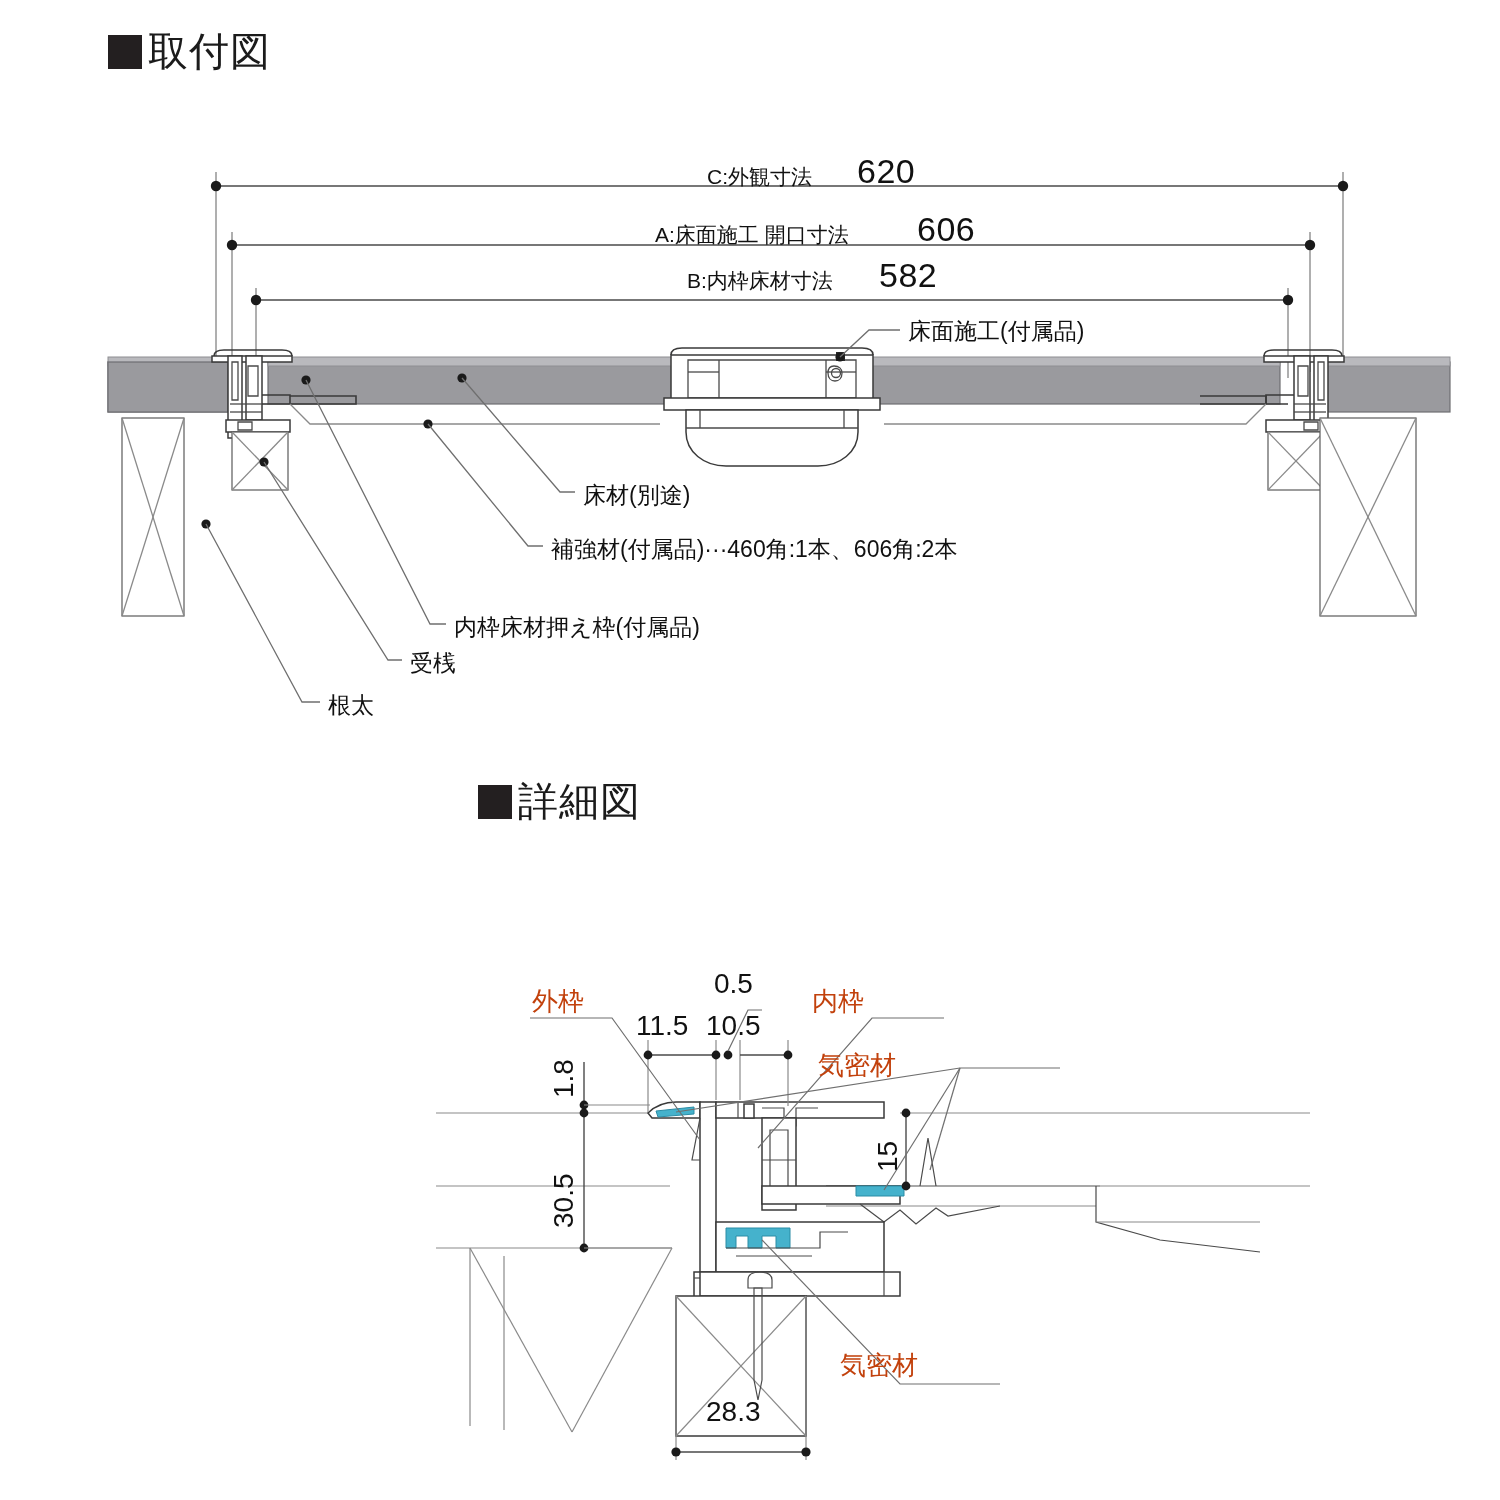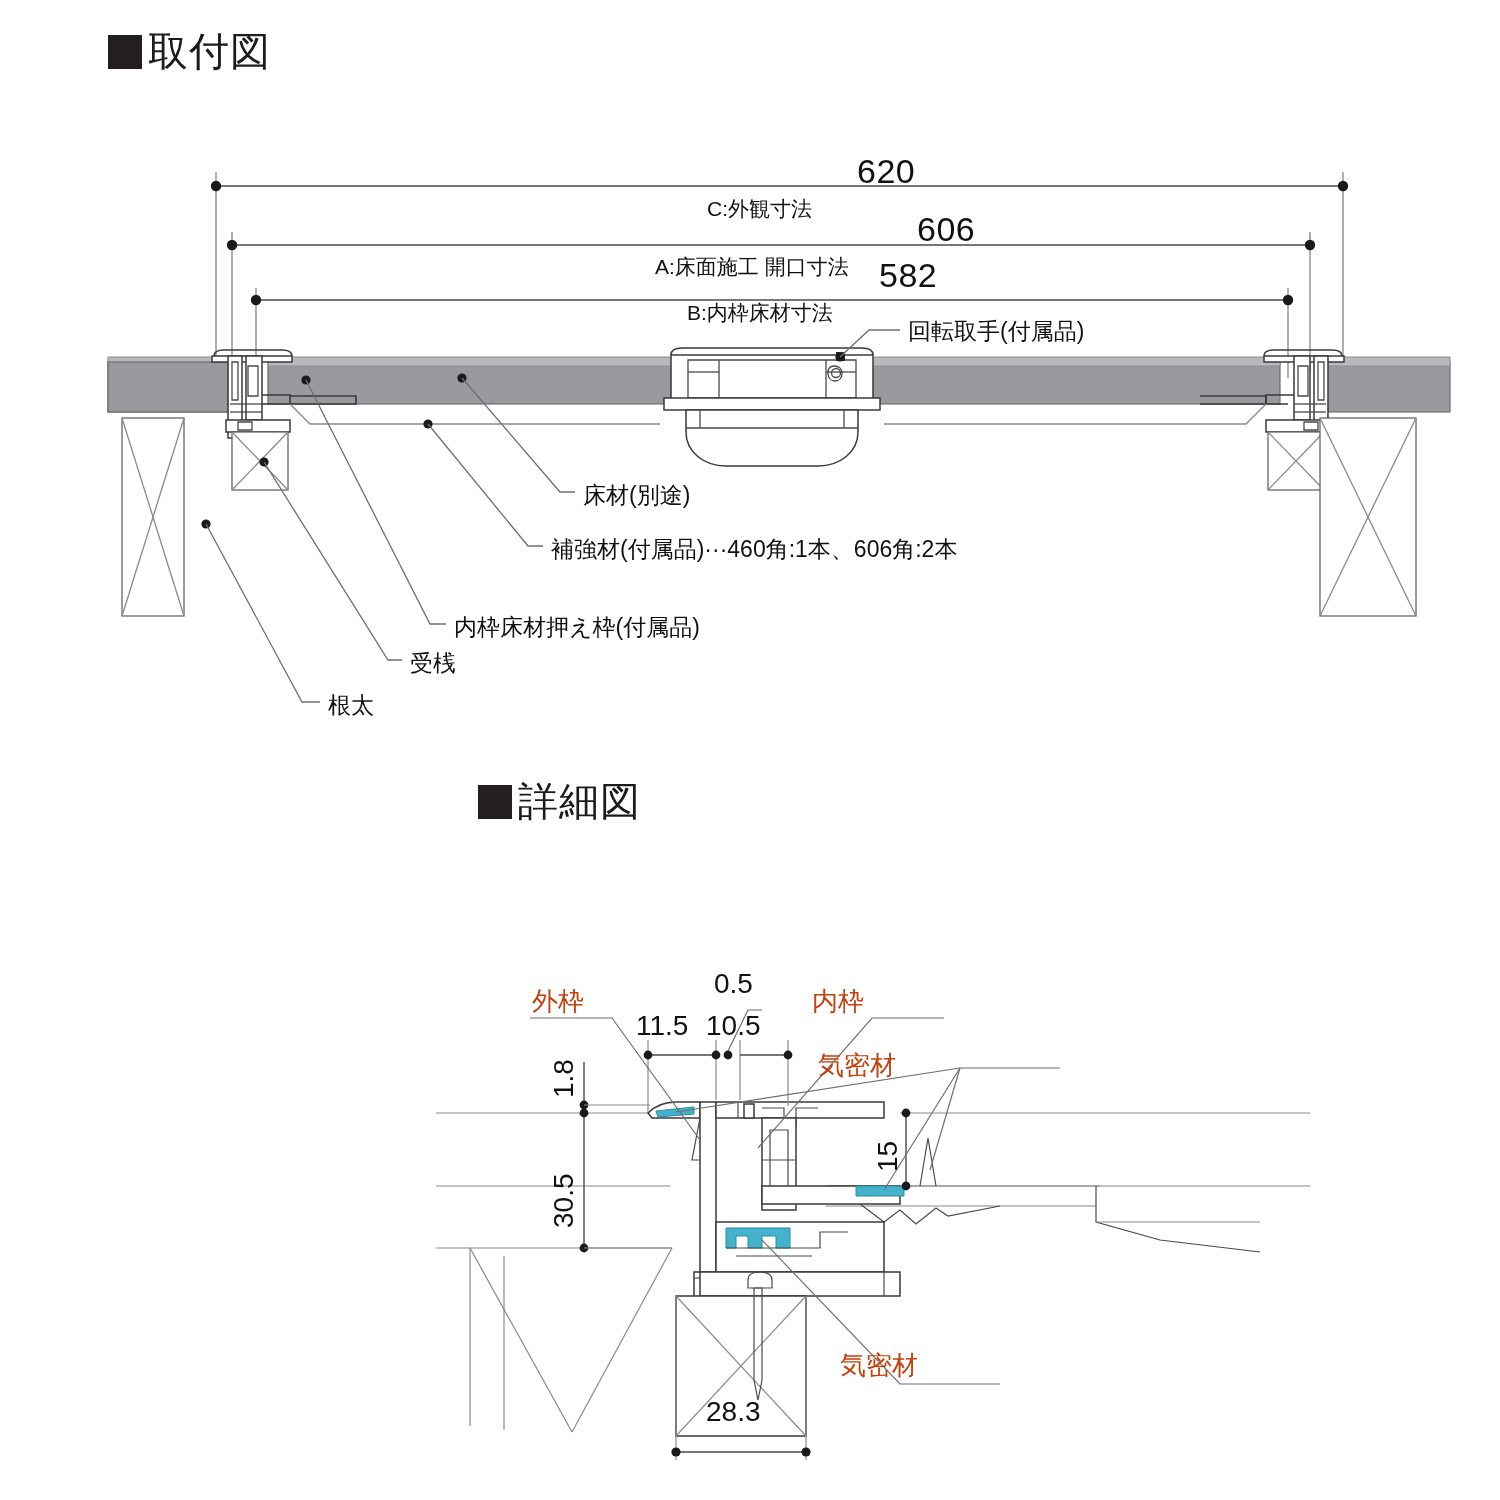--- a/index.html
+++ b/index.html
@@ -47,21 +47,21 @@
     background: #231f20;
   }
   #title-install { left: 108px; top: 24px; }
   #title-detail  { left: 478px; top: 762px; margin-top: 12px; }
 
   .dimtext {
     position: absolute;
     white-space: nowrap;
     color: #111;
   }
-  .dimlabel-jp { font-size: 21px; margin-top: 32px; }
+  .dimlabel-jp { font-size: 21px; }
   .dimlabel-num { font-size: 34px; letter-spacing: 0.5px; }
 
   .callout {
     position: absolute;
     white-space: nowrap;
     font-size: 23px;
     color: #111;
   }
 
   .dnum {
@@ -413,21 +413,21 @@
 
   <div class="dimtext dimlabel-jp" style="left:707px; top:163px;">C:外観寸法</div>
   <div class="dimtext dimlabel-num" style="left:857px; top:152px;">620</div>
 
   <div class="dimtext dimlabel-jp" style="left:655px; top:221px;">A:床面施工 開口寸法</div>
   <div class="dimtext dimlabel-num" style="left:917px; top:210px;">606</div>
 
   <div class="dimtext dimlabel-jp" style="left:687px; top:267px;">B:内枠床材寸法</div>
   <div class="dimtext dimlabel-num" style="left:879px; top:256px;">582</div>
 
-  <div class="callout" style="left:908px; top:316px;">回転取手(付属品)</div>
+  <div class="callout" style="left:908px; top:316px;">床面施工(付属品)</div>
   <div class="callout" style="left:583px; top:480px;">床材(別途)</div>
   <div class="callout" style="left:551px; top:534px;">補強材(付属品)···460角:1本、606角:2本</div>
   <div class="callout" style="left:454px; top:612px;">内枠床材押え枠(付属品)</div>
   <div class="callout" style="left:410px; top:648px;">受桟</div>
   <div class="callout" style="left:328px; top:690px;">根太</div>
 
   <div class="dlabel" style="left:532px; top:984px;">外枠</div>
   <div class="dlabel" style="left:812px; top:984px;">内枠</div>
   <div class="dlabel" style="left:818px; top:1048px;">気密材</div>
   <div class="dlabel" style="left:840px; top:1348px;">気密材</div>

